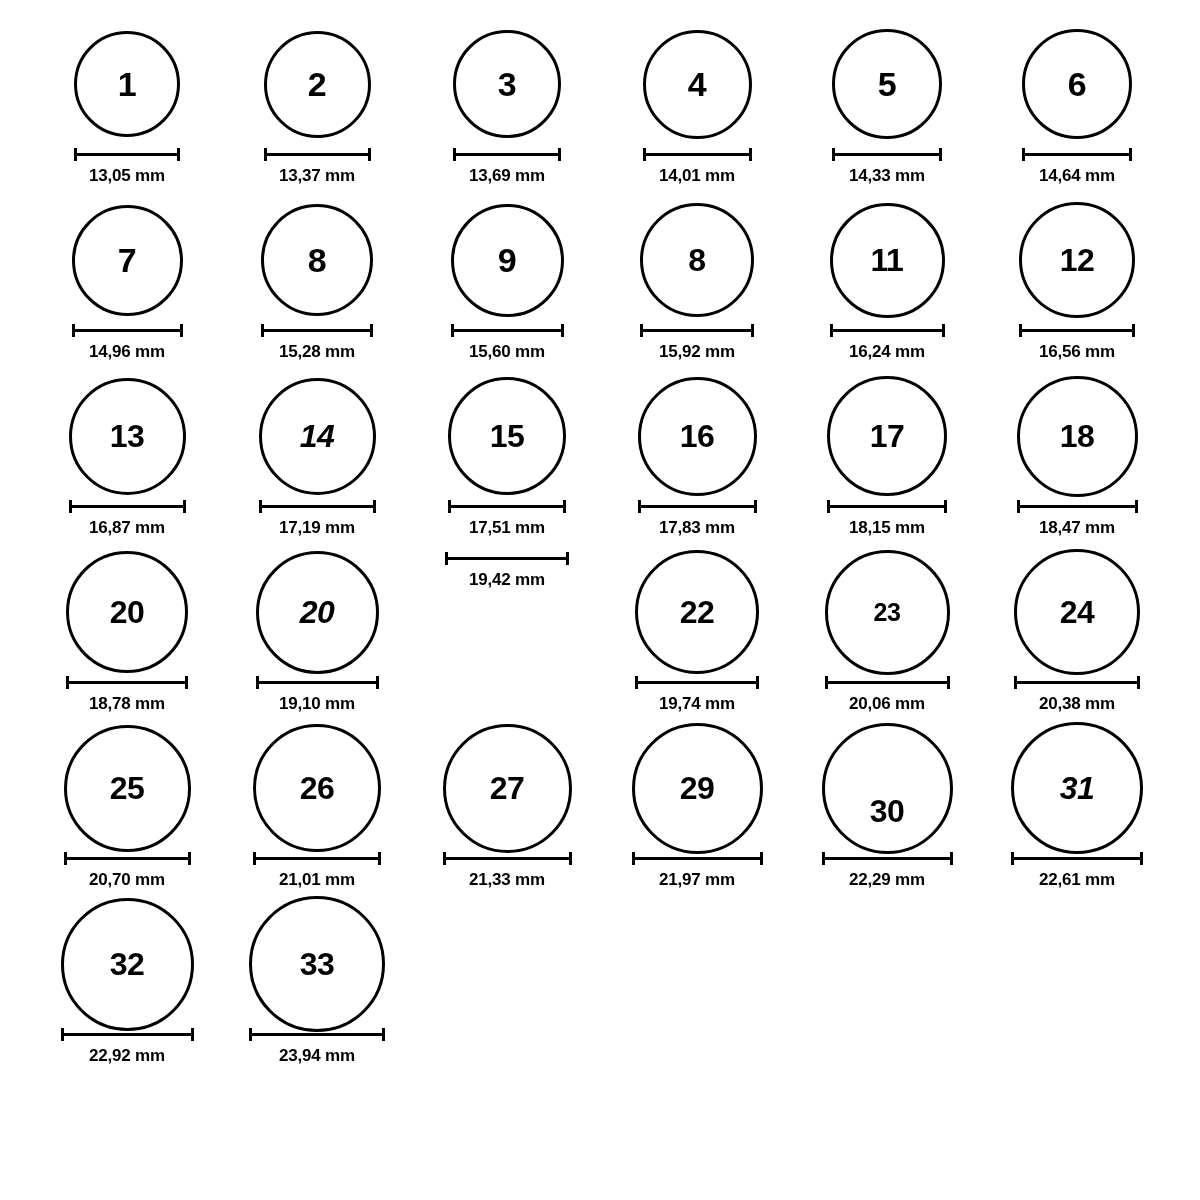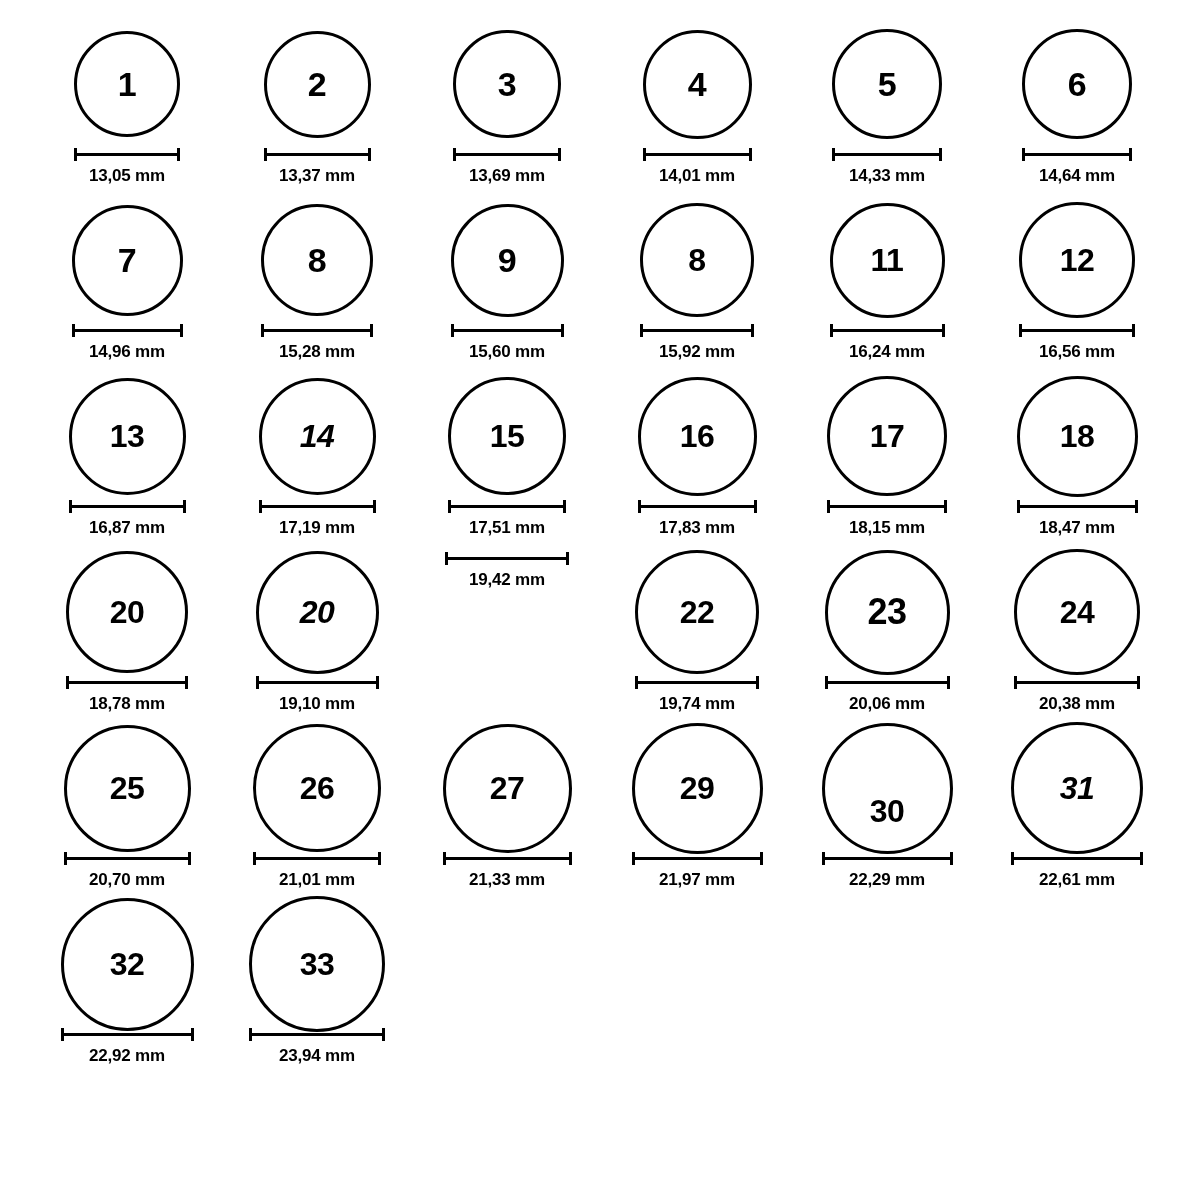--- a/index.html
+++ b/index.html
@@ -375,21 +375,21 @@
         <div class="measure" style="width: 124px;">
           <div class="bar"></div>
           <div class="cap left"></div>
           <div class="cap right"></div>
         </div>
         <div class="mm-label">19,74 mm</div>
       </div>
       <div class="cell">
         <div class="ring-wrap">
           <div class="ring" style="width: 125px; height: 125px;">
-            <span class="ring-number" style="font-size: 36px;">23</span>
+            <span class="ring-number" style="font-size: 25px;">23</span>
           </div>
         </div>
         <div class="measure" style="width: 125px;">
           <div class="bar"></div>
           <div class="cap left"></div>
           <div class="cap right"></div>
         </div>
         <div class="mm-label">20,06 mm</div>
       </div>
       <div class="cell">

